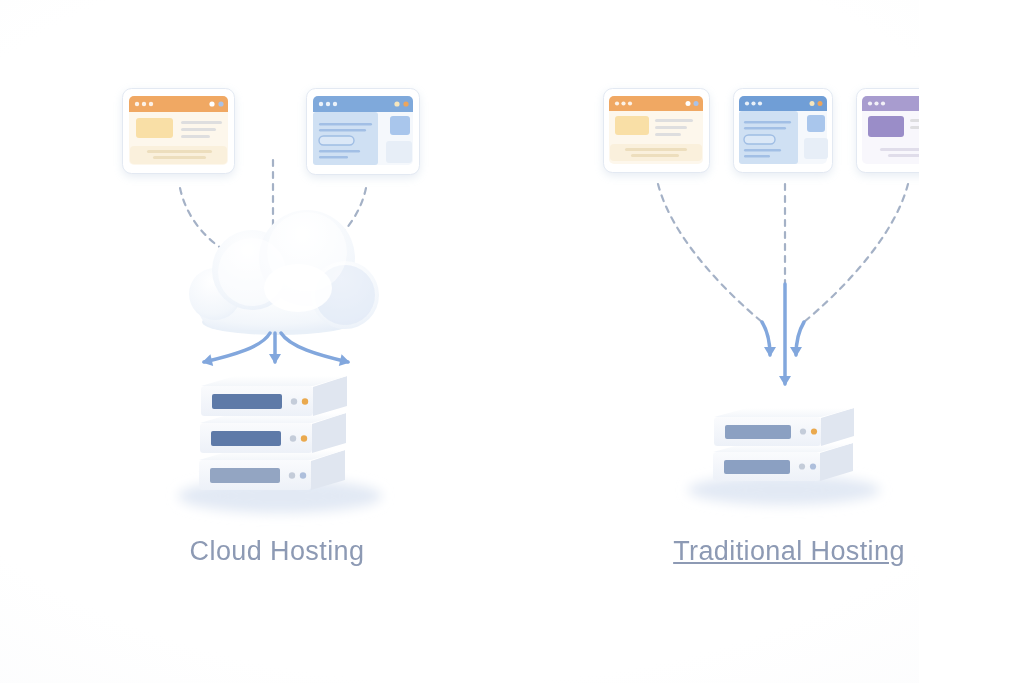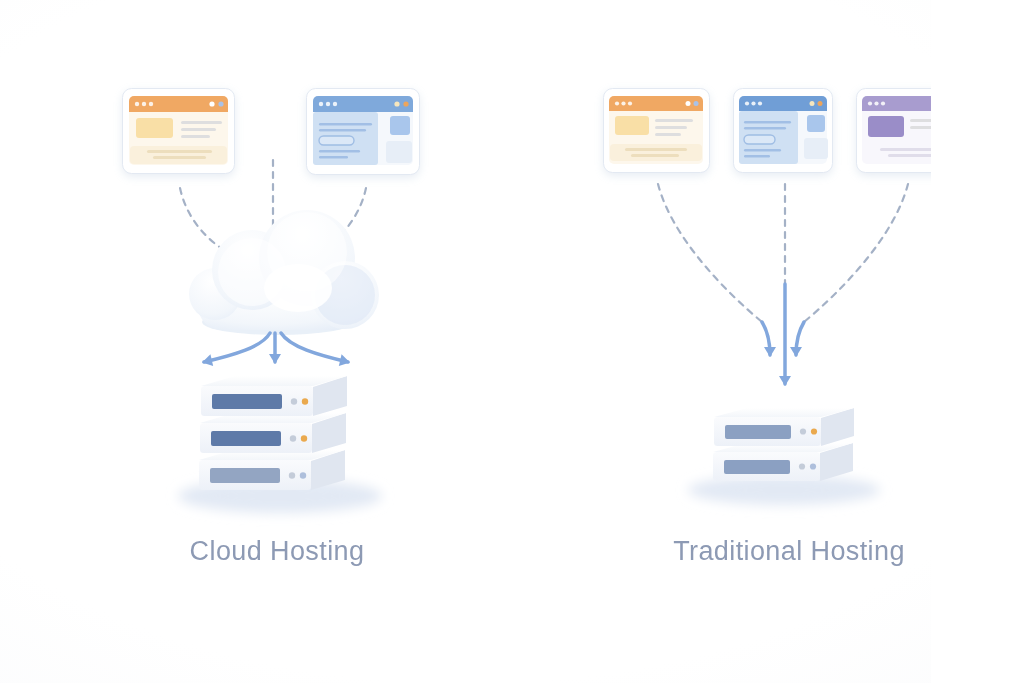--- a/index.html
+++ b/index.html
@@ -1,29 +1,28 @@
 <!DOCTYPE html>
 <html style="--label: #8d9ab4; --card_bg: #ffffff; --card_border: #e3e9f2; --dashed: #9aa8c0; --arrow: #82a7dd; --orange_header: #f0a864; --orange_body: #fdf7ec; --orange_block: #f9dfa6; --orange_strip: #faf0dc; --orange_line: #ecdcba; --gray_line: #dcdcde; --blue_header: #7fa9db; --blue_header2: #6f9ed6; --blue_panel: #cfe0f3; --blue_line: #9fbde4; --blue_pill_fill: #dbe8f7; --blue_square: #a9c6ec; --blue_light: #e7eef7; --purple_header: #a89ccf; --purple_body: #f8f7fc; --purple_block: #9a8dc8; --purple_line: #dedbe9; --dot_white: #ffffff; --dot_blue: #a9c2e8; --dot_cream: #f6e6bd; --dot_orange: #eda55c; --dot_yellow: #ecca70; --cloud_shade: #d7e3f3; --server_side: #e0e6f0; --slot_dark: #5e7aa8; --slot_light: #93a5c2; --slot_mid: #8ba0c2; --led_gray: #c4ccd9; --led_orange: #eaa94e; --led_blue: #aebfdc; --ground_shadow: #e2e9f4;"><head>
 <meta charset="utf-8">
 <style>
   html,body{margin:0;padding:0;}
   body{font-family:"Liberation Sans", sans-serif; background:#ffffff;}
   .stage{
     position:relative; width:919px; height:683px; overflow:hidden;
     background:radial-gradient(ellipse 120% 100% at 50% 45%, #ffffff 55%, #f7f8fa 100%);
-    padding-left:12px;
   }
   .stage svg{position:absolute; inset:0;}
   .hosting-label{
     position:absolute; top:536px; width:320px; text-align:center;
     font-size:27px; font-weight:400; letter-spacing:0.4px;
     color:var(--label, #8d9ab4);
   }
   .hosting-label.left{left:117px;}
-  .hosting-label.right{left:629px;}
+  .hosting-label.right{left:629px;text-decoration:underline;}
 
   
   .card-bg{fill:var(--card_bg); stroke:var(--card_border); stroke-width:1;}
   .dashed-line{fill:none; stroke:var(--dashed); stroke-width:2.2; stroke-linecap:round; stroke-dasharray:6 6; opacity:.9;}
   .solid-arrow{fill:none; stroke:var(--arrow); stroke-width:3.5; stroke-linecap:round;}
   .text-line{opacity:.95;}
 </style>
 </head>
 <body>
 

